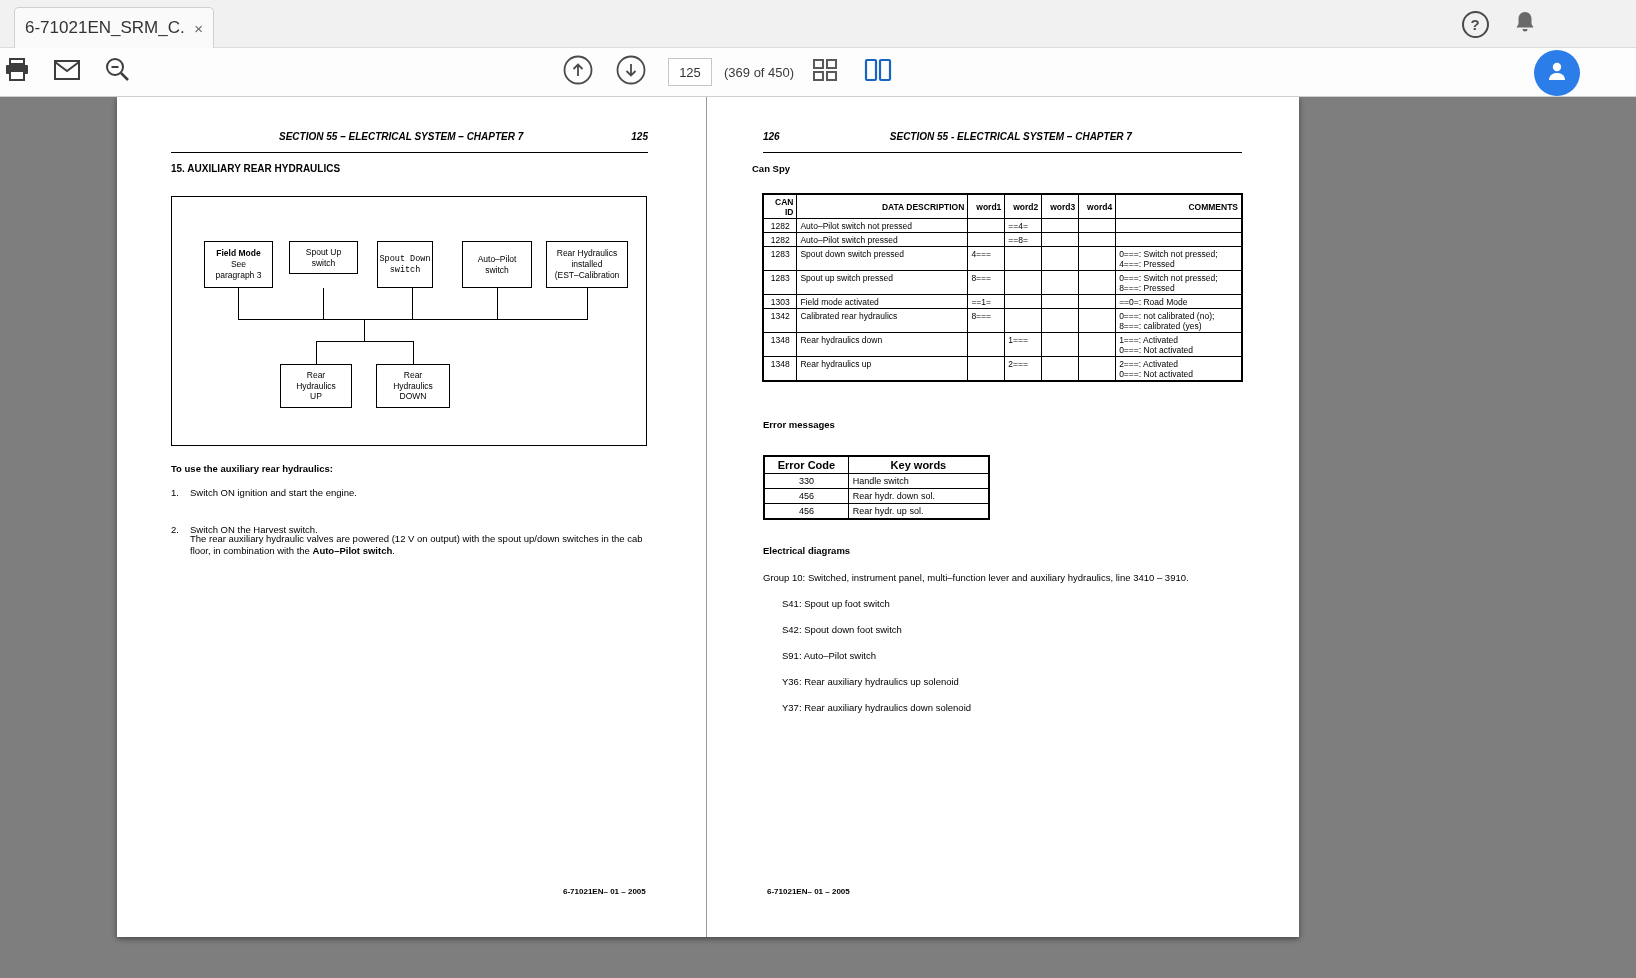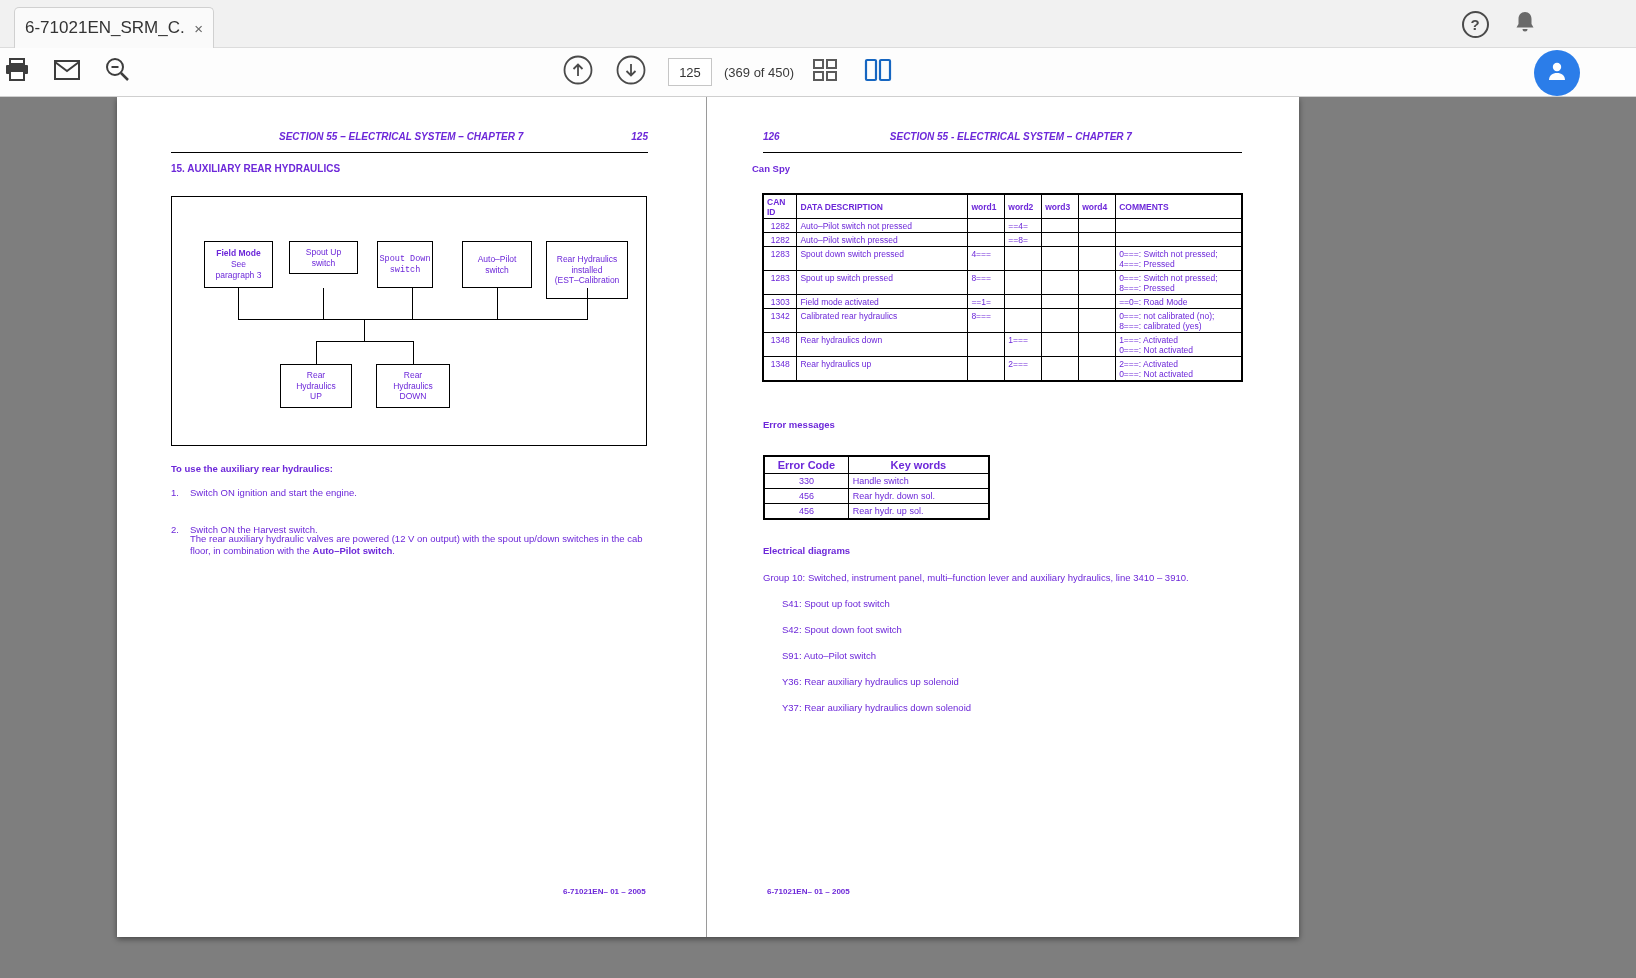--- a/index.html
+++ b/index.html
@@ -23,21 +23,21 @@
   .tb-btn { display:flex; align-items:center; justify-content:center; cursor:pointer; }
   .page-input { width:44px; height:28px; border:1px solid #c6c6c6; background:#fff; text-align:center;
                 font-size:13px; color:#333; font-family:"Liberation Sans", sans-serif; }
   .page-count { font-size:13px; color:#3a3a3a; margin-left:12px; white-space:nowrap; }
   .user-btn { position:absolute; right:56px; top:2px; width:46px; height:46px; border-radius:50%;
               background:#2b7de9; display:flex; align-items:center; justify-content:center; cursor:pointer; }
 
   
   .content { position:absolute; top:97px; left:0; right:0; bottom:0; background:#7e7e7e; overflow:hidden; }
   .spread { position:absolute; left:117px; top:0; display:flex; box-shadow:0 2px 6px rgba(0,0,0,.45); }
-  .page { position:relative; background:#fff; height:840px; color:#6d28d9; }
+  .page { position:relative; background:#fff; height:840px; color:#000000; }
   .page-l { width:590px; border-right:1px solid #9a9a9a; }
   .page-r { width:592px; }
 
   .pg-header { position:absolute; display:flex; align-items:baseline; font-style:italic; font-weight:bold; font-size:10px; }
   .hdr-center { flex:1; text-align:center; }
   .rule { position:absolute; height:1px; background:#000; }
   .sec-head { position:absolute; font-weight:bold; font-size:10px; }
   .body-text { position:absolute; font-size:9.5px; line-height:12px; }
   .pre { white-space:pre-line; }
   .footer { position:absolute; font-size:8px; font-weight:bold; }
@@ -46,21 +46,21 @@
   .diagram { position:absolute; border:1px solid #000; }
   .dbox { position:absolute; border:1px solid #000; display:flex; align-items:center; justify-content:center;
           text-align:center; font-size:8.5px; line-height:1.28; white-space:pre-line; }
   .hline, .vline { position:absolute; background:#000; }
 
   
   .can-table-wrap { position:absolute; }
   table { border-collapse:collapse; }
   .can-table { width:481px; font-size:8.5px; border:2px solid #000; }
   .can-table th, .can-table td { border:1px solid #000; padding:1.5px 3px; vertical-align:top; white-space:pre-line; }
-  .can-table th { text-align:left; vertical-align:middle; font-size:8.5px; }
+  .can-table th { text-align:right; vertical-align:middle; font-size:8.5px; }
   .can-table td:first-child { text-align:center; }
 
   
   .error-table { width:227px; border:2px solid #000; }
   .error-table th { border:1px solid #000; font-size:11px; font-weight:bold; text-align:center; padding:2px 4px; }
   .error-table td { border:1px solid #000; font-size:9px; padding:2px 4px; }
   .error-table td:first-child { text-align:center; }
 
   .diag-item { font-size:9.5px; line-height:11px; margin-bottom:15px; }
   .remarks { font-style:italic; line-height:14.6px; }
@@ -183,21 +183,21 @@
             <div><b>Field Mode</b><span class="pre">
 See
 paragraph 3</span></div>
           </div>
           <div class="dbox" style="left:117px; top:44px; width:69px; height:33px;">Spout Up
 switch</div>
           <div class="dbox" style="left:205px; top:44px; width:56px; height:47px;font-family:Liberation Mono, monospace;">Spout Down
 switch</div>
           <div class="dbox" style="left:290px; top:44px; width:70px; height:47px;">Auto–Pilot
 switch</div>
-          <div class="dbox" style="left:374px; top:44px; width:82px; height:58px;">Rear Hydraulics
+          <div class="dbox" style="left:374px; top:44px; width:82px; height:47px;">Rear Hydraulics
 installed
 (EST–Calibration</div>
           <div class="dbox" style="left:108px; top:167px; width:72px; height:44px;">Rear
 Hydraulics
 UP</div>
           <div class="dbox" style="left:204px; top:167px; width:74px; height:44px;">Rear
 Hydraulics
 DOWN</div>
           <div class="vline" style="left:66px; top:91px; width:1px; height:31px;"></div>
           <div class="vline" style="left:151px; top:91px; width:1px; height:31px;"></div>

